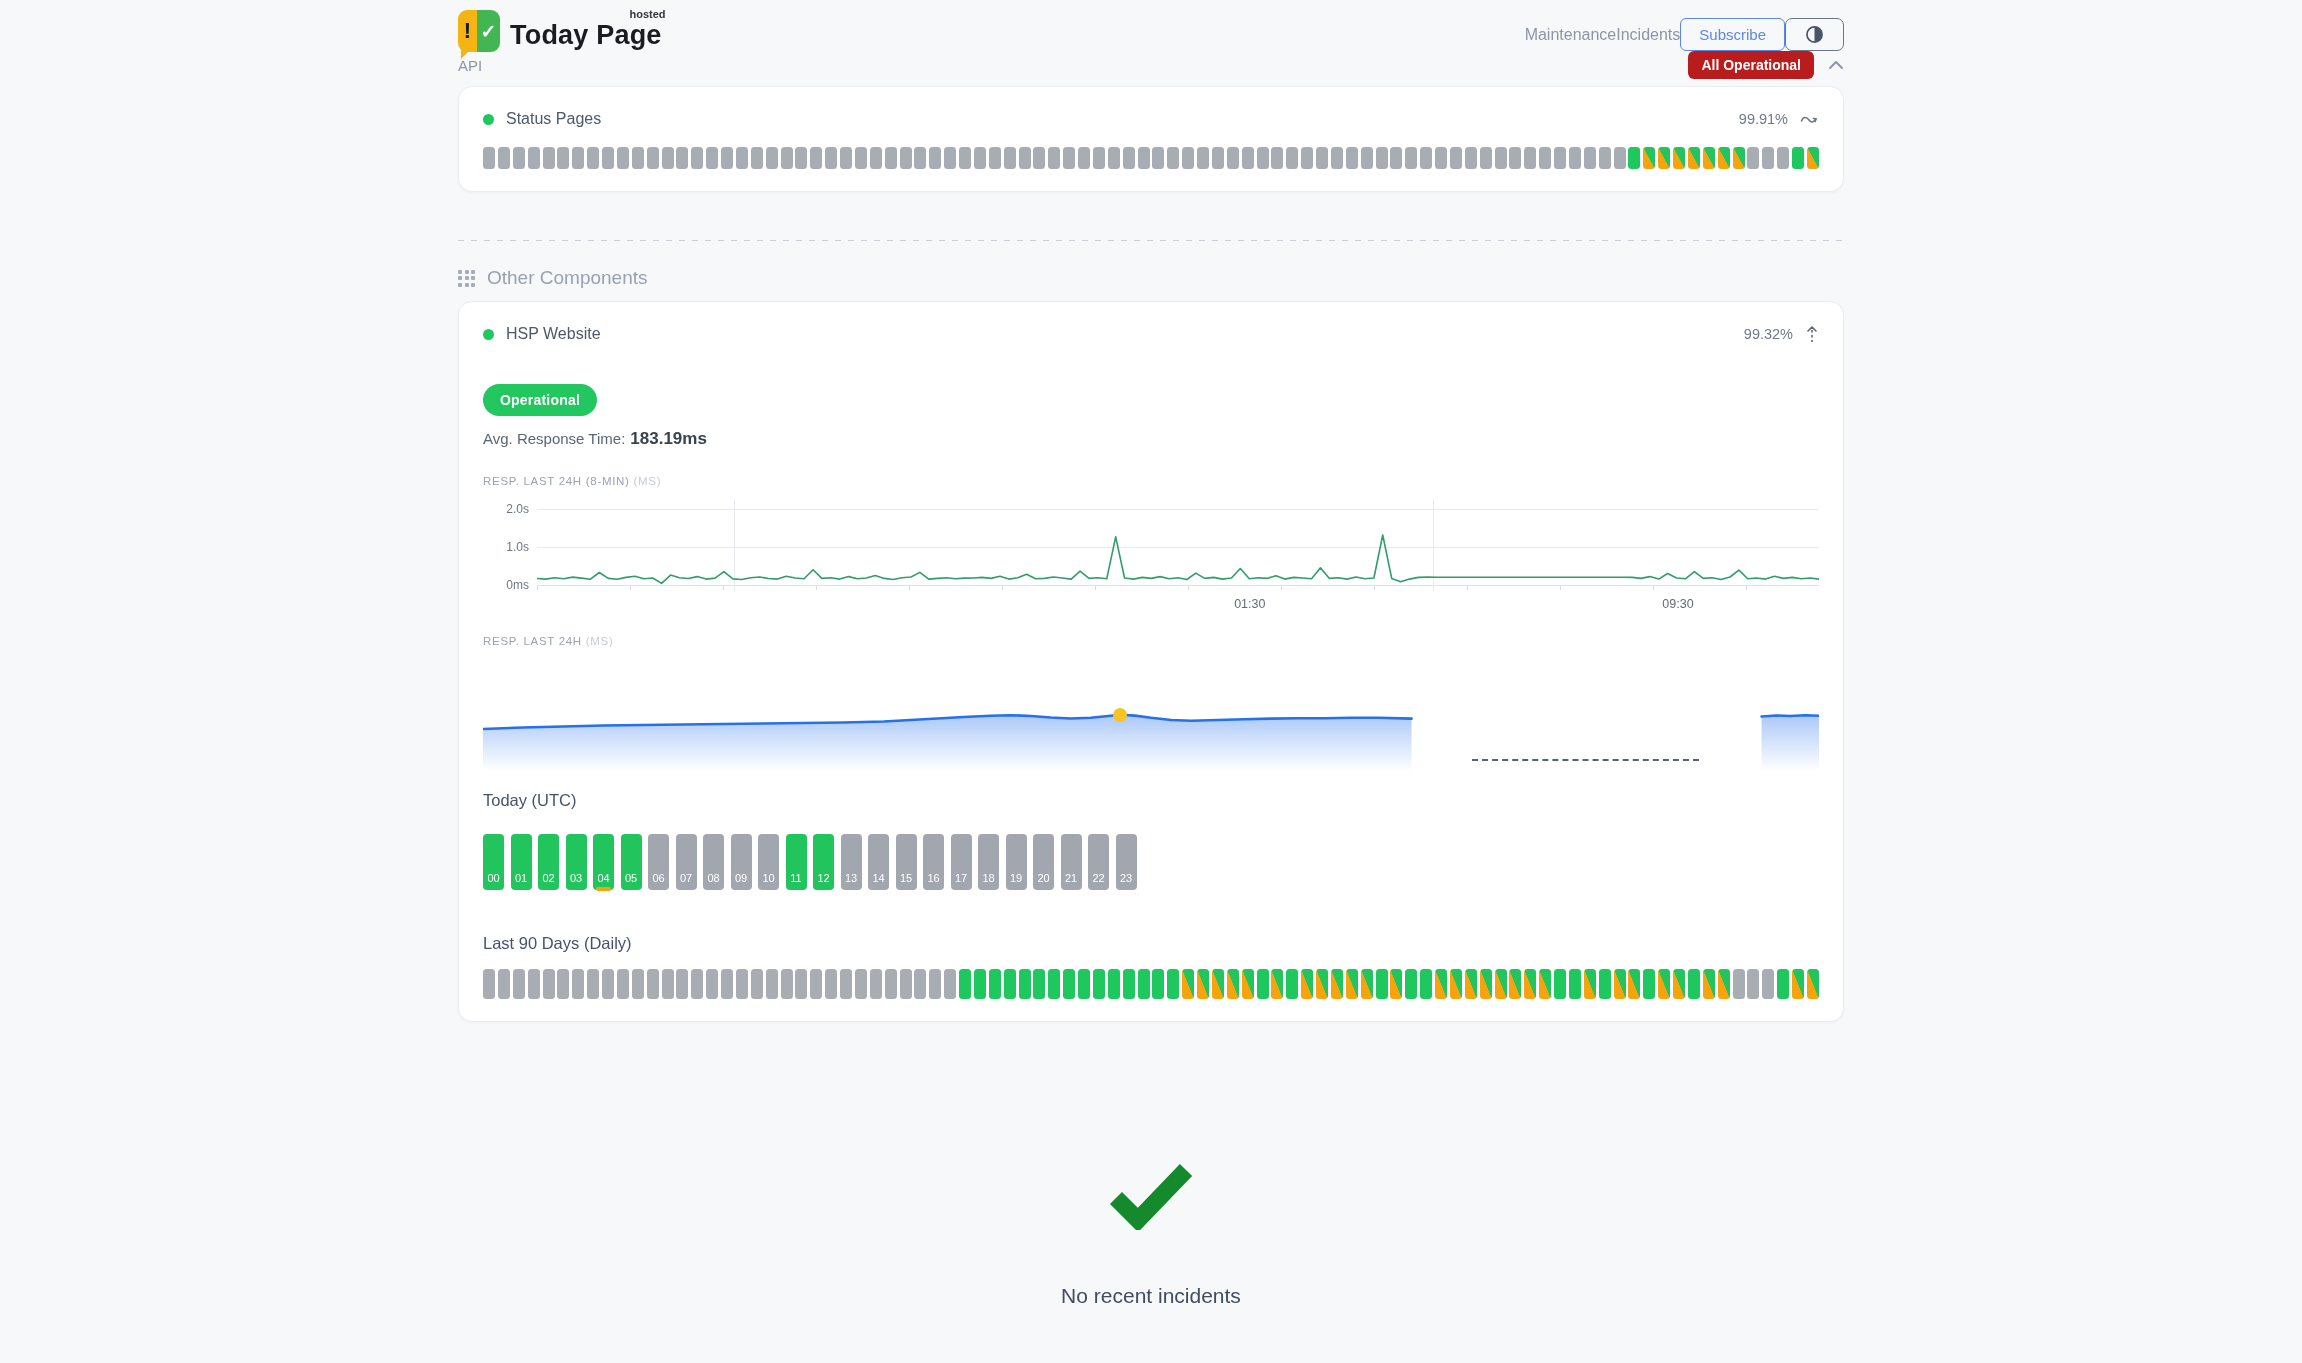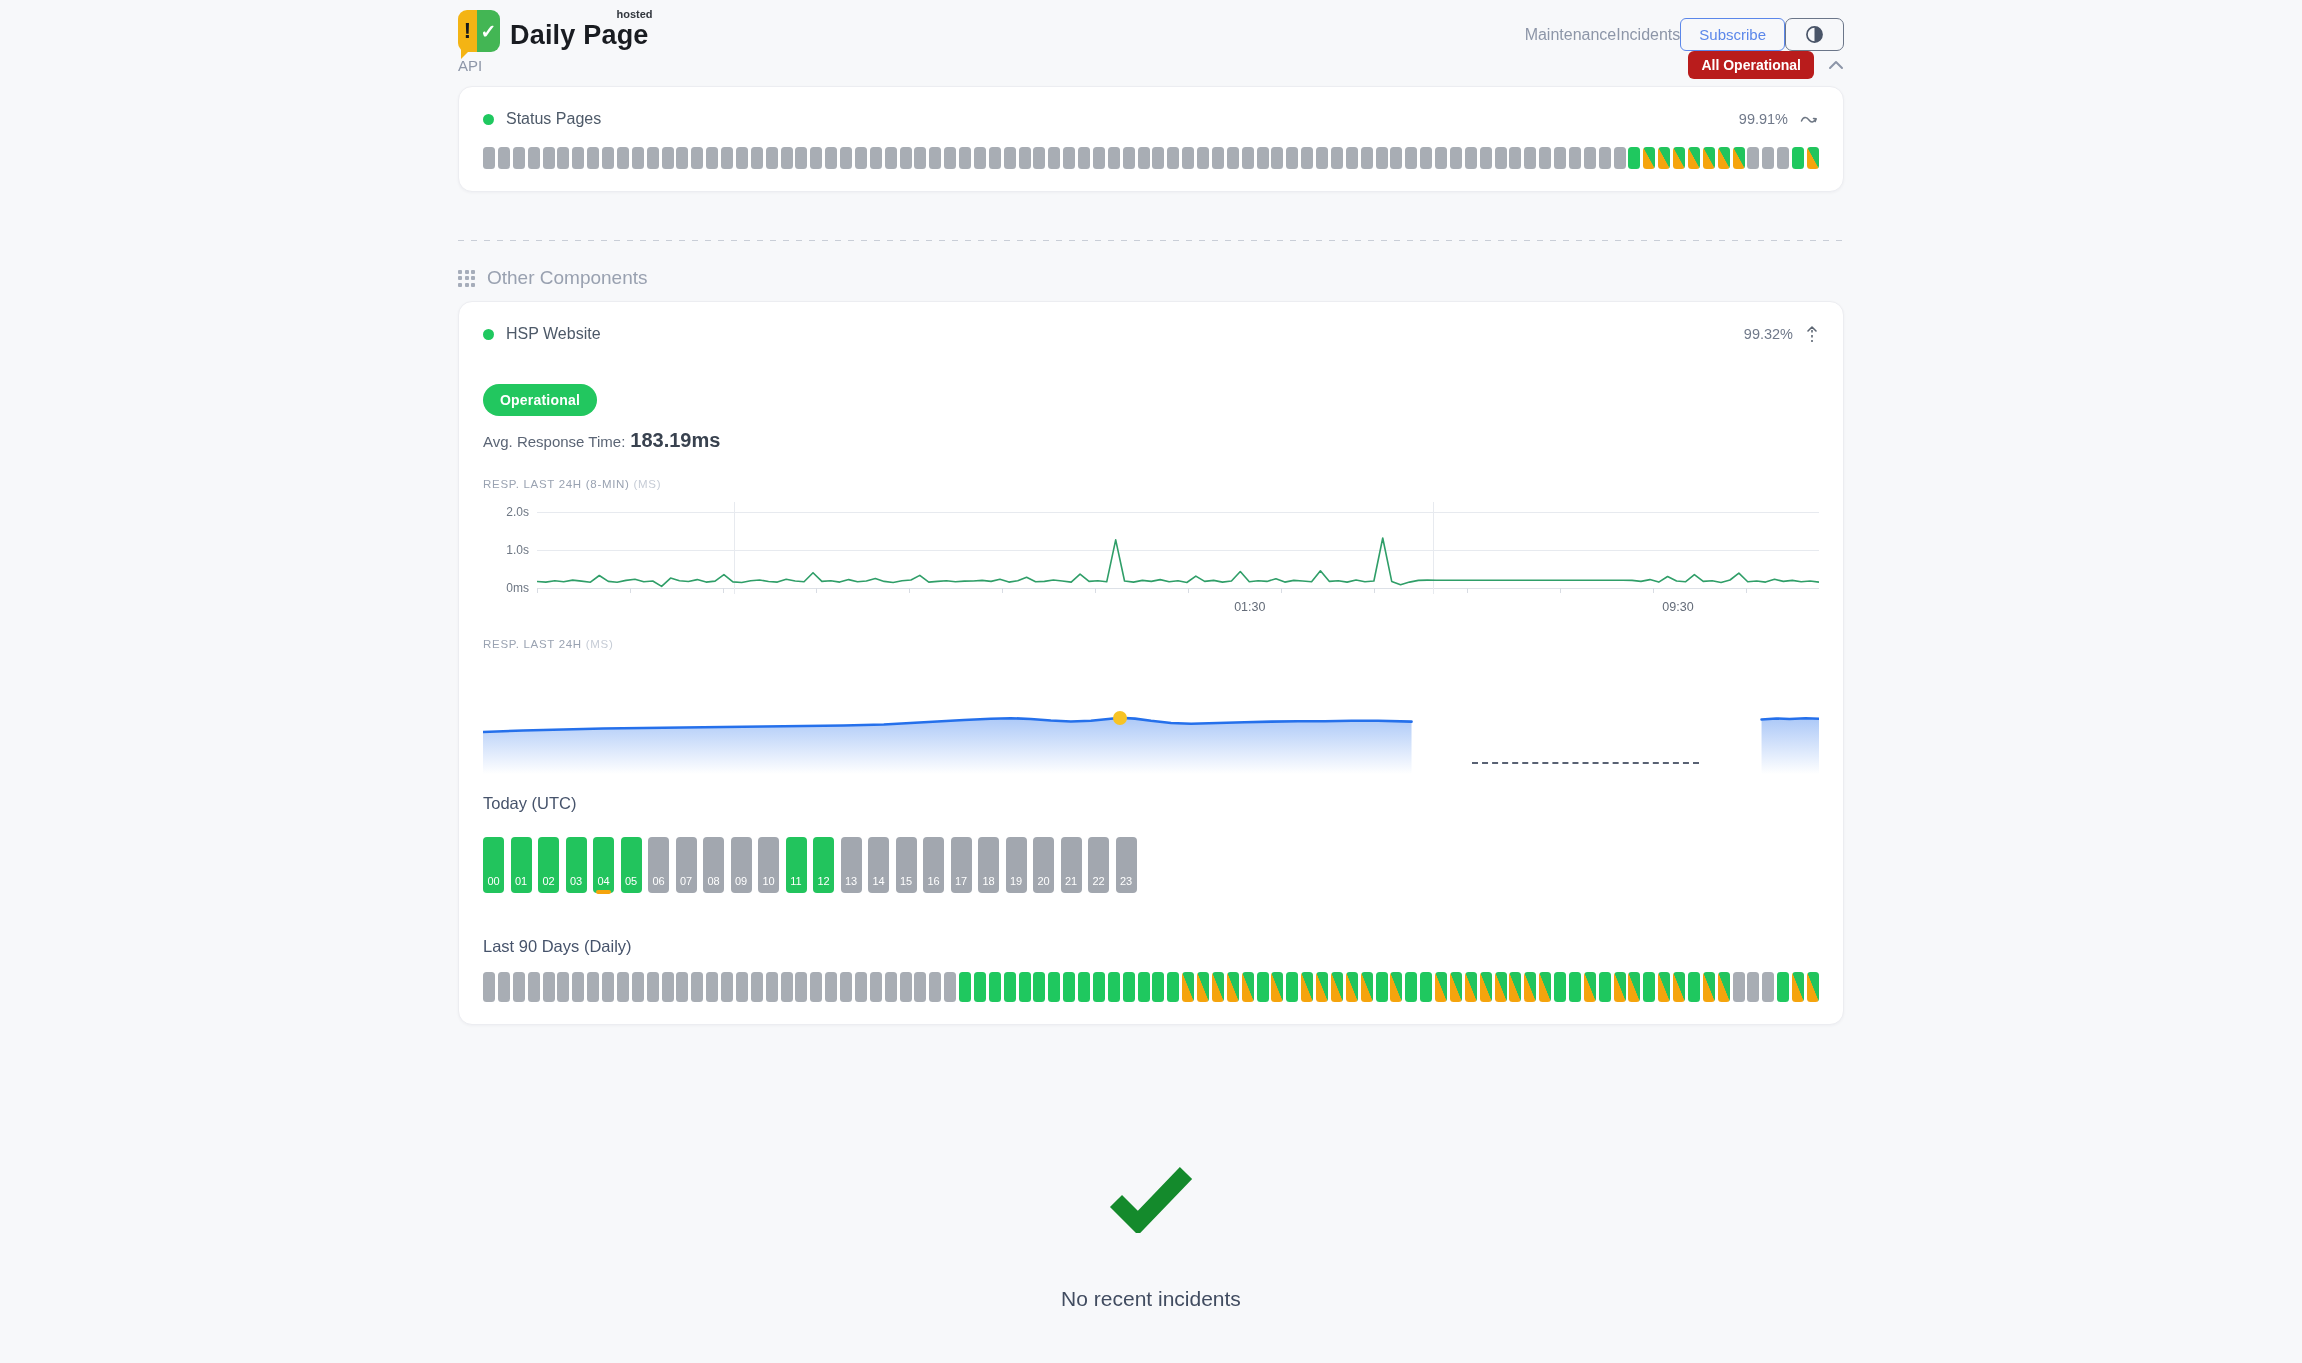--- a/index.html
+++ b/index.html
@@ -48,21 +48,21 @@
     background-size:13px 1px; background-repeat:repeat-x; background-position:0 0; height:1px; }
 
   .other-title { margin-top:26px; display:flex; align-items:center; gap:12px; font-size:19px; color:#99a1b0; font-weight:500; }
   .grid-icon { display:grid; grid-template-columns:repeat(3,4px); grid-auto-rows:4px; gap:2.5px; }
   .grid-icon i { background:#a6adba; border-radius:1px; }
 
   .main-card { margin-top:12px; }
 
   .status-pill { display:inline-block; margin-top:38px; background:#22c75f; color:#fff; font-size:14px; font-weight:700; padding:8px 17px; border-radius:17px; letter-spacing:0.2px; }
   .avg-row { margin-top:13px; font-size:15px; color:#5b6575; }
-  .avg-row b { font-size:20px; color:#39424f; margin-left:5px; font-weight:700; }
+  .avg-row b { font-size:17px; color:#39424f; margin-left:5px; font-weight:700; }
 
   .chart-label { margin-top:26px; font-size:11.5px; letter-spacing:0.7px; color:#9aa3b2; }
   .chart-label .unit { color:#c6ccd6; }
   .chart-label.second { margin-top:36px; }
 
   
   .chart1 { display:flex; margin-top:12px; }
   .ylabels { width:46px; position:relative; height:100px; flex:none; margin-right:8px; }
   .ylabels span { position:absolute; right:0; font-size:12px; color:#6d7683; }
   .plot { flex:1; position:relative; height:100px; }
@@ -105,21 +105,21 @@
     <div class="logo">
       <div class="logo-icon">
         <div class="logo-box">
           <div class="li-left">!</div>
           <div class="li-right">✓</div>
         </div>
         <div class="logo-tail"></div>
       </div>
       <div class="logo-text">
         <span class="hosted">hosted</span>
-        <span class="brand">Daily Page</span>
+        <span class="brand">Today Page</span>
       </div>
     </div>
     <nav>
       <a>Maintenance</a>
       <a>Incidents</a>
       <button class="subscribe">Subscribe</button>
       <button class="theme-btn">
         <svg width="21" height="21" viewBox="0 0 20 20">
           <circle cx="10" cy="10" r="7.2" fill="none" stroke="#4a5568" stroke-width="1.6"></circle>
           <path d="M10 2.8 A7.2 7.2 0 0 1 10 17.2 Z" fill="#4a5568"></path>

